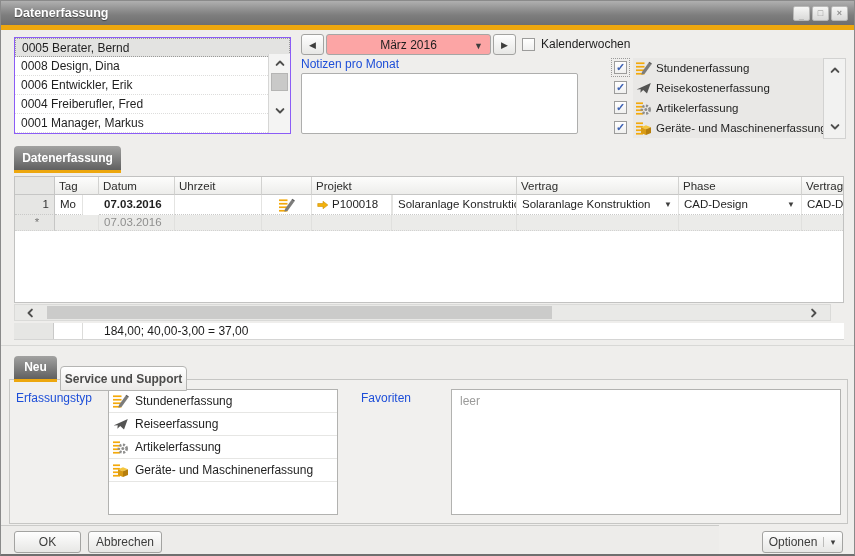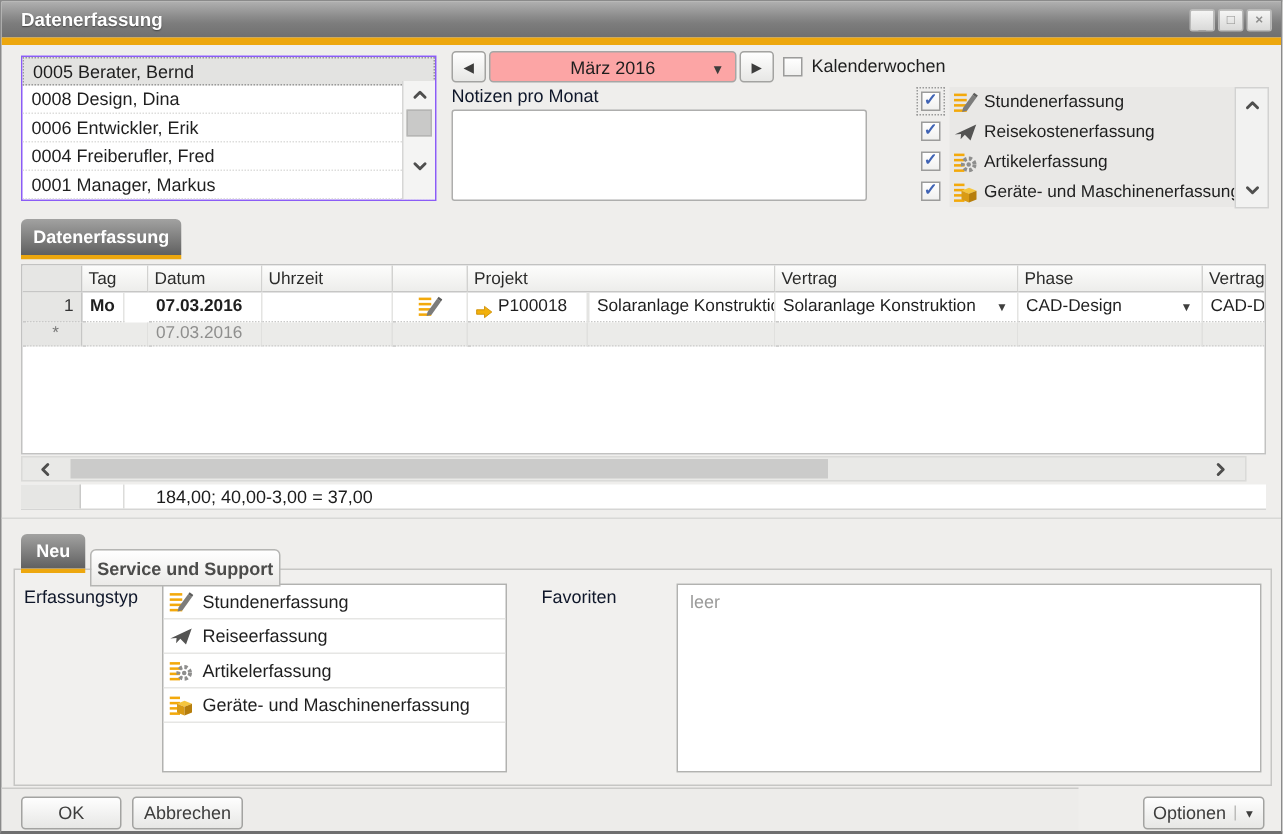--- a/index.html
+++ b/index.html
@@ -73,21 +73,21 @@
   .statcell{position:absolute;left:0;top:0;width:40px;height:16px;background:#e6e6e4;border-right:1px solid #c9c9c8;}
   .statline{position:absolute;left:68px;top:0;width:1px;height:16px;background:#dcdcda;}
   .stattext{position:absolute;left:90px;top:0;line-height:16px;color:#1c1c1c;}
   .sectline{left:0;top:344px;width:855px;height:1px;background:#d8d8d6;}
   
   .bpanel{left:8px;top:378px;width:839px;height:145px;border:1px solid #c6c6c4;background:#f1f0ee;}
   .tab-neu{left:13px;top:355px;width:43px;height:26px;line-height:23px;z-index:3;}
   .tab-service{left:59px;top:353px;width:127px;height:25px;z-index:2;
     background:linear-gradient(#ffffff,#ebeae8);border:1px solid #b5b5b3;border-radius:4px 4px 0 0;
     font-weight:bold;color:#4c4c4b;text-align:center;line-height:24px;margin-top:12px;}
-  .lbl{color:#0f172a;}
+  .lbl{color:#1d4ed8;}
   .etlist{left:107px;top:388px;width:230px;height:126px;background:#fff;border:1px solid #b2b2b0;overflow:hidden;}
   .et-row{position:absolute;left:0;width:100%;height:23px;border-bottom:1px solid #e6e6e4;
     display:flex;align-items:center;gap:6px;padding-left:4px;}
   .favbox{left:450px;top:388px;width:390px;height:126px;background:#fff;border:1px solid #b2b2b0;}
   .fav-empty{position:absolute;left:8px;top:4px;color:#9b9b9a;}
   
   .footer{left:0;top:524px;width:718px;height:32px;background:#edecea;border-top:1px solid #cbcbc9;}
   .fbtn{position:absolute;top:5px;height:22px;font-size:12px;}
   .optsplit{position:absolute;top:5px;left:761px;width:81px;height:22px;display:flex;padding:0;}
   .optmain{flex:1;display:flex;align-items:center;justify-content:center;}
@@ -268,27 +268,27 @@
     <div class="gcell ghead" style="left:40px;width:44px">Tag</div>
     <div class="gcell ghead" style="left:84px;width:76px">Datum</div>
     <div class="gcell ghead" style="left:160px;width:87px">Uhrzeit</div>
     <div class="gcell ghead" style="left:247px;width:50px"></div>
     <div class="gcell ghead" style="left:297px;width:205px">Projekt</div>
     <div class="gcell ghead" style="left:502px;width:162px">Vertrag</div>
     <div class="gcell ghead" style="left:664px;width:123px">Phase</div>
     <div class="gcell ghead" style="left:787px;width:41px;border-right:none">Vertrags</div>
 
     <div class="gcell grow1 rowhdr" style="left:0;width:40px;text-align:right;padding-right:5px">1</div>
-    <div class="gcell grow1" style="left:40px;width:28px;font-weight:bold">Mo</div>
+    <div class="gcell grow1" style="left:40px;width:28px;font-weight:normal">Mo</div>
     <div class="gcell grow1" style="left:84px;width:76px;font-weight:bold">07.03.2016</div>
     <div class="gcell grow1" style="left:160px;width:87px"></div>
     <div class="gcell grow1" style="left:247px;width:50px;text-align:center;padding-left:0"><svg class="ic" style="vertical-align:middle">
           <use href="#i-pencil"></use>
         </svg></div>
-    <div class="gcell grow1" style="left:297px;width:80px;display:flex;align-items:flex-end;gap:3px">
+    <div class="gcell grow1" style="left:297px;width:80px;display:flex;align-items:center;gap:3px">
       <svg class="ic12">
           <use href="#i-yarrow"></use>
         </svg>
       <span>P100018</span>
     </div>
     <div class="gcell grow1" style="left:377px;width:125px;border-left:1px solid #e4e4e2">Solaranlage Konstruktion</div>
     <div class="gcell grow1" style="left:502px;width:162px">
       <span>Solaranlage Konstruktion</span>
       <span class="ddtri" style="right:6px">▼</span>
     </div>

